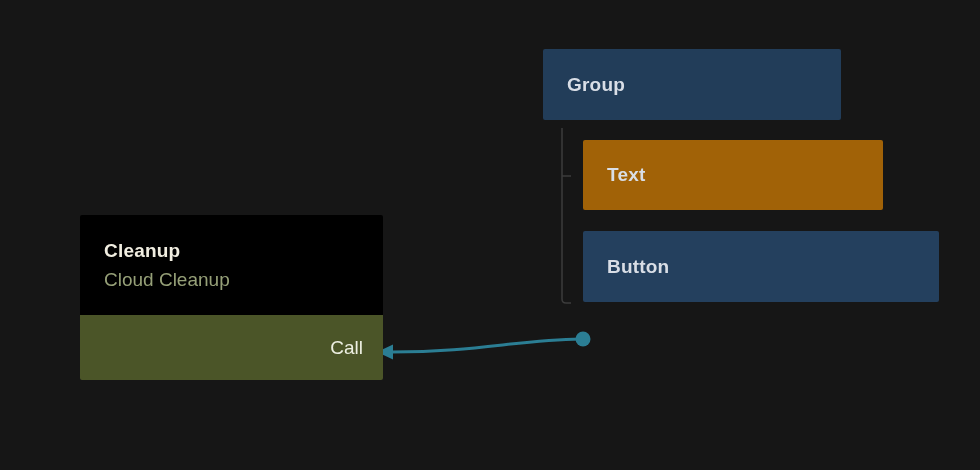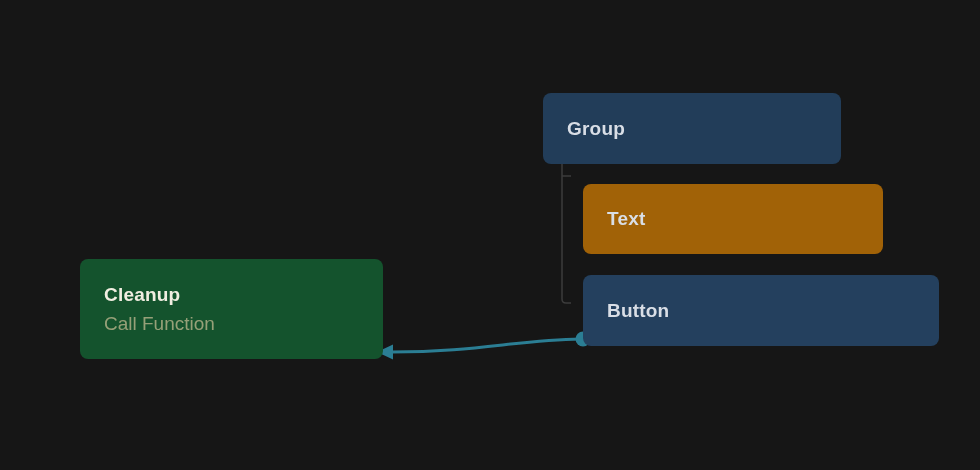--- a/index.html
+++ b/index.html
@@ -7,21 +7,21 @@
   body { font-family: "Liberation Sans", sans-serif; }
 
   .canvas {
     position: relative;
     width: 980px;
     height: 470px;
     background: #161616;
     overflow: hidden;
   }
 
-  .node { position: absolute; border-radius: 8px; overflow: hidden; margin-top: 44px; }
+  .node { position: absolute; border-radius: 2px; overflow: hidden; }
 
   
   .node-group  { left: 543px; top: 49px;  width: 298px; height: 71px; }
   .node-text   { left: 583px; top: 140px; width: 300px; height: 70px; }
   .node-button { left: 583px; top: 231px; width: 356px; }
 
   .blue-header {
     background: #223d59;
     display: flex;
     align-items: center;
@@ -43,21 +43,21 @@
     padding-left: 24px;
     color: #dde2e9;
     font-size: 19px;
     font-weight: 400;
   }
 
   
   .node-cleanup { left: 80px; top: 215px; width: 303px; }
   .fn-header {
     height: 100px;
-    background: #14532d;
+    background: #000000;
     padding: 25px 24px 0 24px;
   }
   .fn-title {
     color: #f1eee1;
     font-size: 19px;
     font-weight: 700;
     letter-spacing: 0.2px;
     margin-bottom: 7px;
   }
   .fn-subtitle {
@@ -112,17 +112,20 @@
 
   <div class="node node-button">
     <div class="blue-header">
       <span>Button</span>
     </div>
   </div>
 
   <div class="node node-cleanup">
     <div class="fn-header">
       <div class="fn-title">Cleanup</div>
-      <div class="fn-subtitle">Call Function</div>
+      <div class="fn-subtitle">Cloud Cleanup</div>
+    </div>
+    <div class="action-row">
+      <span>Call</span>
     </div>
   </div>
 
 </div>
 
 </body></html>

